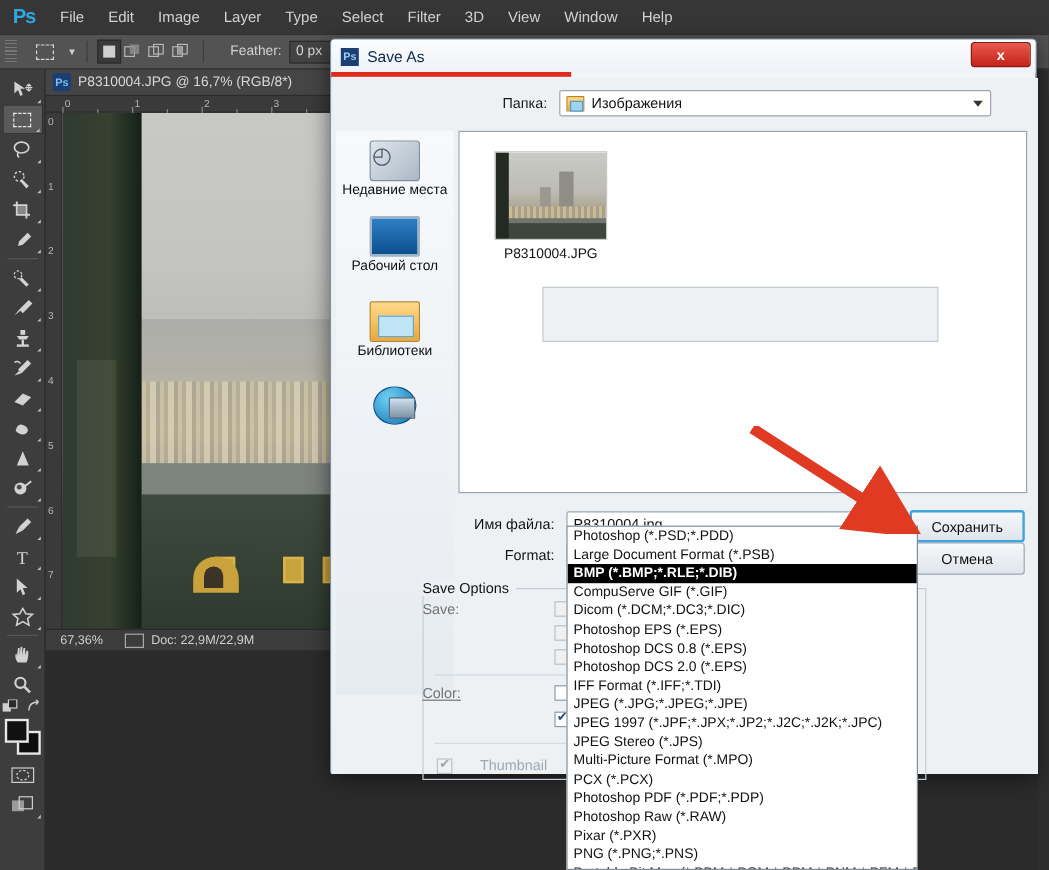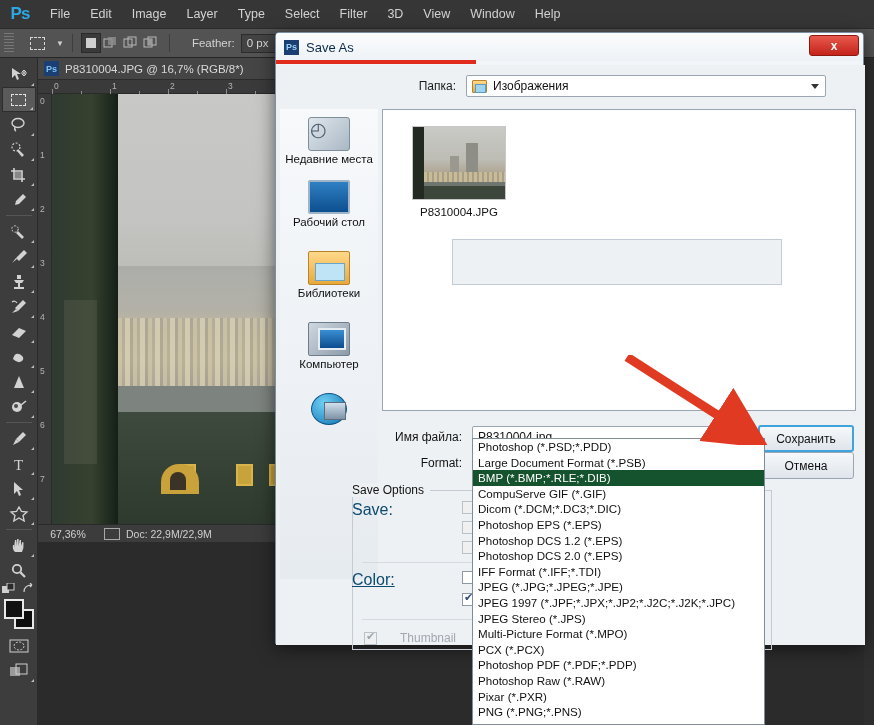--- a/index.html
+++ b/index.html
@@ -237,40 +237,40 @@
     background: linear-gradient(to bottom, #f6f8fa, #dfe5eb); border: 1px solid #9aa7b3; }
   .btn-save { left: 482px; top: 360px; border: 2px solid #3fa4dd; }
   .btn-cancel { left: 482px; top: 387px; }
 
   
   .save-opts { position: absolute; left: 76px; top: 418px; width: 420px; height: 170px; }
   .so-title { position: absolute; left: 0; top: 0; font-size: 12px; color: #121212; background:#eef1f4;
     padding-right: 6px; z-index: 2; }
   .so-frame { position: absolute; left: 0; top: 7px; width: 420px; height: 160px;
     border: 1px solid #c3ccd4; border-top: 1px solid #c3ccd4; }
-  .so-lbl { position: absolute; font-size: 16px; color: #0c4a6e; }
+  .so-lbl { position: absolute; font-size: 12px; color: #737373; }
   .cb { position: absolute; width: 13px; height: 13px; background: #fff;
     border: 1px solid #8d9aa6; }
   .cb.checked::after { content:'✔'; position:absolute; left:1px; top:-3px; font-size:11px; color:#2b4d77; }
   .cb.disabled { background:#f0f0f0; border-color:#b9c2c9; }
   .cb.disabled.checked::after { color:#9aa6b1; }
   .so-hr { position: absolute; left: 10px; width: 398px; height: 1px; background: #d3dae0; }
   .thumb-line { position: absolute; left: 12px; top: 148px; display: flex; align-items: center; }
   .thumb-lbl { font-size: 12px; color: #a0a8b0; margin-left: 23px; }
   .inner-box { position: absolute; left: 176px; top: 174px; width: 330px; height: 46px;
     background: #eef1f4; border: 1px solid #c3ccd4; }
 
   
   .dropdown {
     position: absolute; left: 472px; top: 438px; width: 293px; height: 287px;
     background: #fff; border: 1px solid #7f8c99; overflow: hidden; z-index: 30;
   }
   .dd-item { height: 15.6px; line-height: 15.6px; padding-left: 5px;
     font-size: 11.6px; color: #111; white-space: nowrap; }
-  .dd-item.sel { background: #14532d; color: #fff; }
+  .dd-item.sel { background: #000000; color: #fff; font-weight: bold; }
 
   
   .arrow-svg { position: absolute; left: 615px; top: 355px; width: 170px; height: 90px; z-index: 40;
     pointer-events: none; }
   .scroll-right { position: absolute; left: 864px; top: 58px; width: 10px; height: 667px;
     background: #2e2e2e; }
 </style>
 </head>
 <body>
 
@@ -571,24 +571,20 @@
           <div class="place-ico ico-recent"></div>
           <div class="place-lbl">Недавние места</div>
         </div>
         <div class="place" style="padding-top:14px;">
           <div class="place-ico ico-desktop"></div>
           <div class="place-lbl">Рабочий стол</div>
         </div>
         <div class="place" style="padding-top:22px;">
           <div class="place-ico ico-lib"></div>
           <div class="place-lbl">Библиотеки</div>
-        </div>
-        <div class="place" style="padding-top:22px;">
-          <div class="place-ico ico-comp"></div>
-          <div class="place-lbl">Компьютер</div>
         </div>
         <div class="place" style="padding-top:22px;">
           <div class="ico-net"></div>
           <div class="place-lbl"></div>
         </div>
       </div>
 
       <div class="filelist">
         <div class="file-item">
           <div class="file-thumb">
@@ -644,21 +640,21 @@
     </div>
   </div>
 
   <div class="dropdown">
     <div class="dd-item">Photoshop (*.PSD;*.PDD)</div>
     <div class="dd-item">Large Document Format (*.PSB)</div>
     <div class="dd-item sel">BMP (*.BMP;*.RLE;*.DIB)</div>
     <div class="dd-item">CompuServe GIF (*.GIF)</div>
     <div class="dd-item">Dicom (*.DCM;*.DC3;*.DIC)</div>
     <div class="dd-item">Photoshop EPS (*.EPS)</div>
-    <div class="dd-item">Photoshop DCS 1.2 (*.EPS)</div>
+    <div class="dd-item">Photoshop DCS 0.8 (*.EPS)</div>
     <div class="dd-item">Photoshop DCS 2.0 (*.EPS)</div>
     <div class="dd-item">IFF Format (*.IFF;*.TDI)</div>
     <div class="dd-item">JPEG (*.JPG;*.JPEG;*.JPE)</div>
     <div class="dd-item">JPEG 1997 (*.JPF;*.JPX;*.JP2;*.J2C;*.J2K;*.JPC)</div>
     <div class="dd-item">JPEG Stereo (*.JPS)</div>
     <div class="dd-item">Multi-Picture Format (*.MPO)</div>
     <div class="dd-item">PCX (*.PCX)</div>
     <div class="dd-item">Photoshop PDF (*.PDF;*.PDP)</div>
     <div class="dd-item">Photoshop Raw (*.RAW)</div>
     <div class="dd-item">Pixar (*.PXR)</div>

